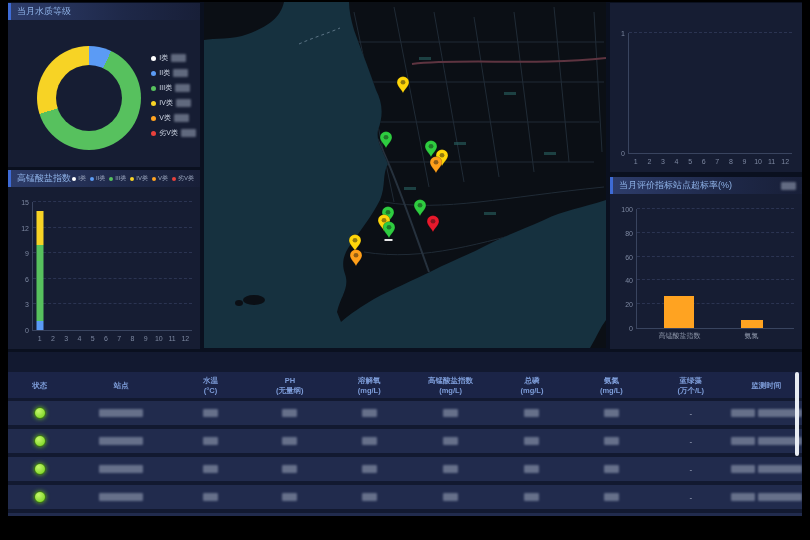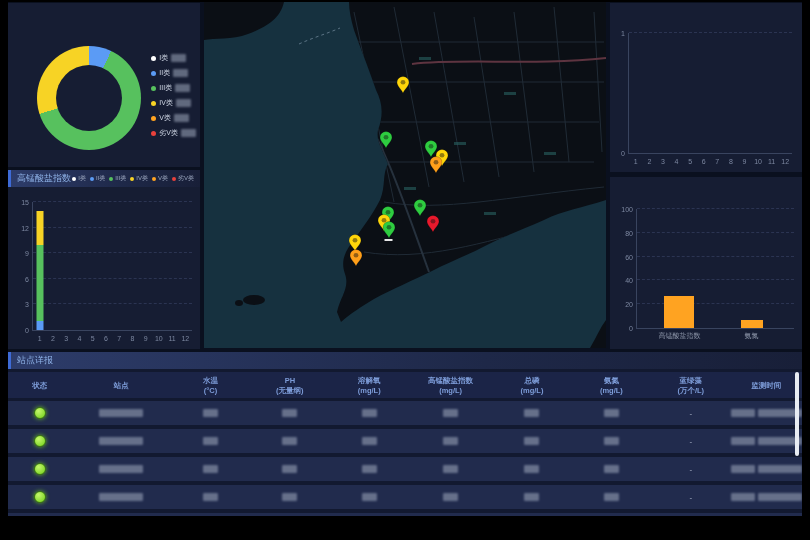--- a/index.html
+++ b/index.html
@@ -54,20 +54,23 @@
   .status-dot{width:10px;height:10px;border-radius:50%;background:radial-gradient(circle at 35% 30%,#c4f76a,#6fce1b);border:1px solid #3f7d10;box-shadow:0 0 4px rgba(120,212,31,.8);}
   .scrollbar{position:absolute;right:3px;top:20px;width:4px;height:84px;background:#e8ecf2;border-radius:2px;}
   .bottom-black{position:absolute;left:0;top:516px;width:810px;height:24px;background:#000;}
 </style>
 </head>
 <body>
 
 <div class="stage">
 
   <div class="panel" id="p1">
+    <div class="panel-header">
+      <span class="panel-title">当月水质等级</span>
+    </div>
     <div class="donut" style="background: conic-gradient(rgb(91, 155, 245) 0%, rgb(91, 155, 245) 7%, rgb(87, 193, 94) 7%, rgb(87, 193, 94) 70%, rgb(247, 211, 37) 70%, rgb(247, 211, 37) 100%);">
       <div class="donut-hole"></div>
     </div>
     <div class="legend-col">
         <div class="lg-item">
           <span class="lg-dot" style="background: rgb(255, 255, 255);"></span>
           <span class="lg-txt">I类</span>
           <span class="blur b-s"></span>
         </div>
         <div class="lg-item">
@@ -264,43 +267,44 @@
         <span class="xtick" style="left: 54.1667%;">7</span>
         <span class="xtick" style="left: 62.5%;">8</span>
         <span class="xtick" style="left: 70.8333%;">9</span>
         <span class="xtick" style="left: 79.1667%;">10</span>
         <span class="xtick" style="left: 87.5%;">11</span>
         <span class="xtick" style="left: 95.8333%;">12</span>
       </div>
   </div>
 
   <div class="panel" id="p4">
+    <div class="panel-header">
+      <span class="panel-title">当月评价指标站点超标率(%)</span>
+      <span class="blur corner-blur"></span>
+    </div>
     <div class="plot axes" style="left:26px;top:32px;right:8px;bottom:20px;">
         <span class="ytick" style="bottom: 0%;">0</span>
         <div class="gl" style="bottom: 20%;"></div>
         <span class="ytick" style="bottom: 20%;">20</span>
         <div class="gl" style="bottom: 40%;"></div>
         <span class="ytick" style="bottom: 40%;">40</span>
         <div class="gl" style="bottom: 60%;"></div>
         <span class="ytick" style="bottom: 60%;">60</span>
         <div class="gl" style="bottom: 80%;"></div>
         <span class="ytick" style="bottom: 80%;">80</span>
         <div class="gl" style="bottom: 100%;"></div>
         <span class="ytick" style="bottom: 100%;">100</span>
         <div class="vbar" style="left: 27%; width: 30px; height: 27%; background: rgb(255, 163, 33);"></div>
         <span class="vbar-label" style="left: 27%;">高锰酸盐指数</span>
         <div class="vbar" style="left: 73%; width: 22px; height: 7%; background: rgb(255, 163, 33);"></div>
         <span class="vbar-label" style="left: 73%;">氨氮</span>
       </div>
   </div>
 
   <div class="panel" id="tablePanel">
-    <div class="panel-header">
-      <span class="panel-title">站点详报</span>
-    </div>
     <div class="tbl-header">
         <div class="th">
           <span>状态</span>
         </div>
         <div class="th">
           <span>站点</span>
         </div>
         <div class="th">
           <span>水温</span>
           <span>(°C)</span>

